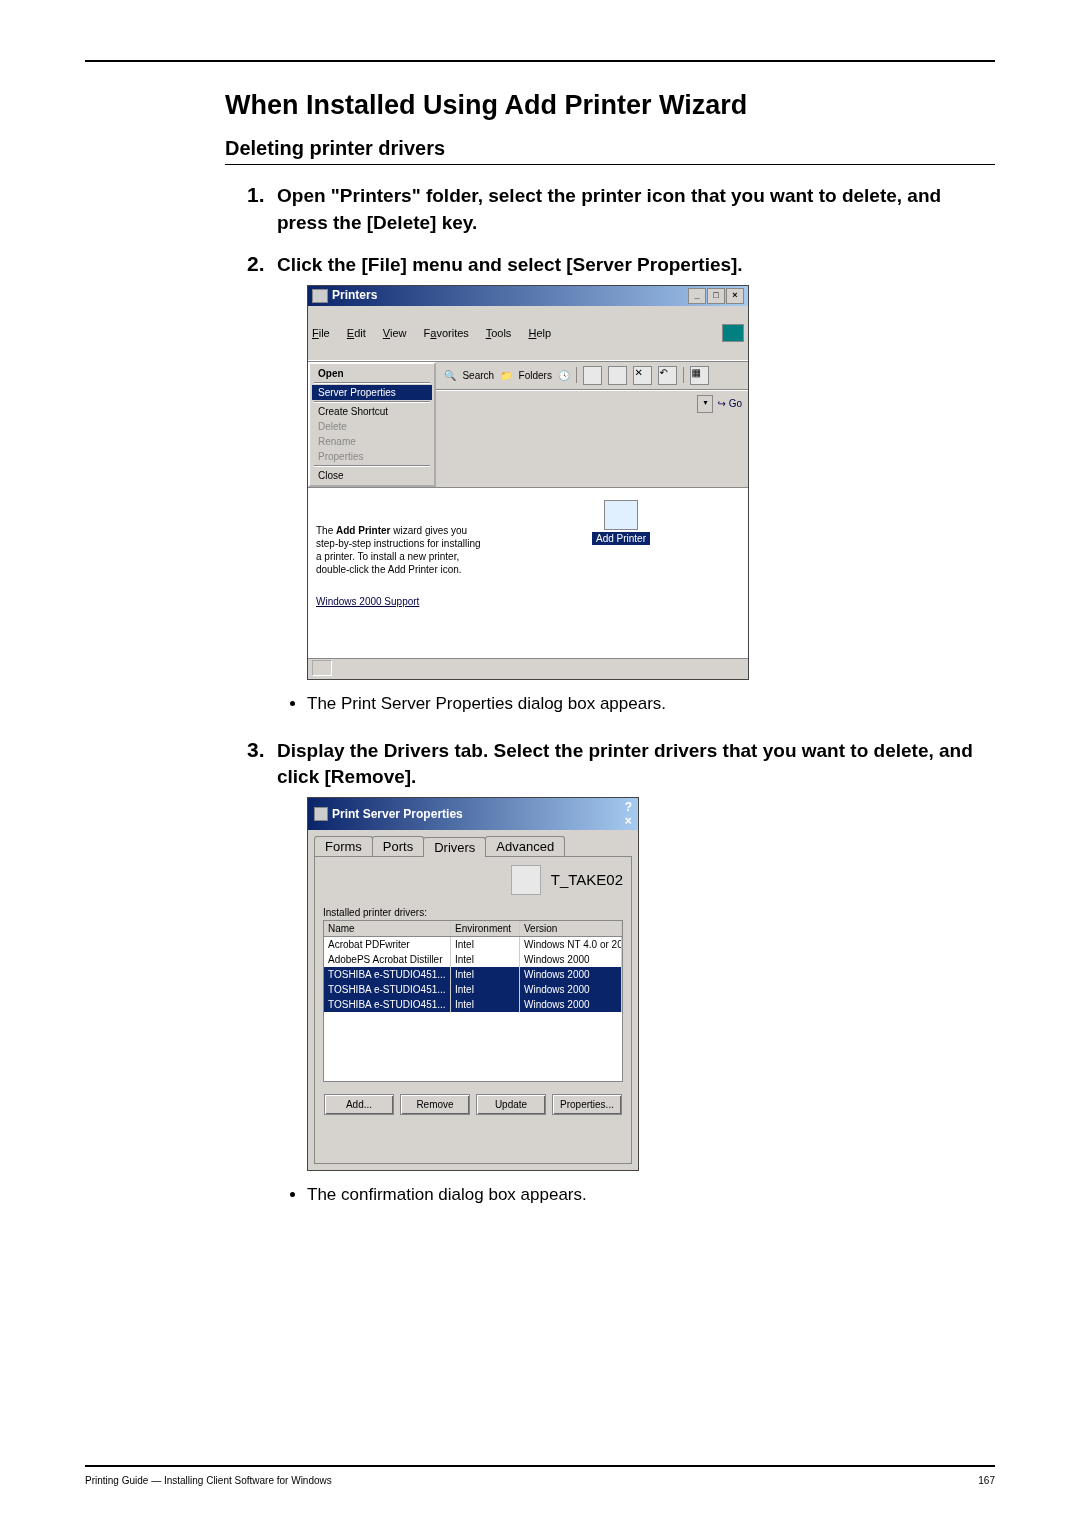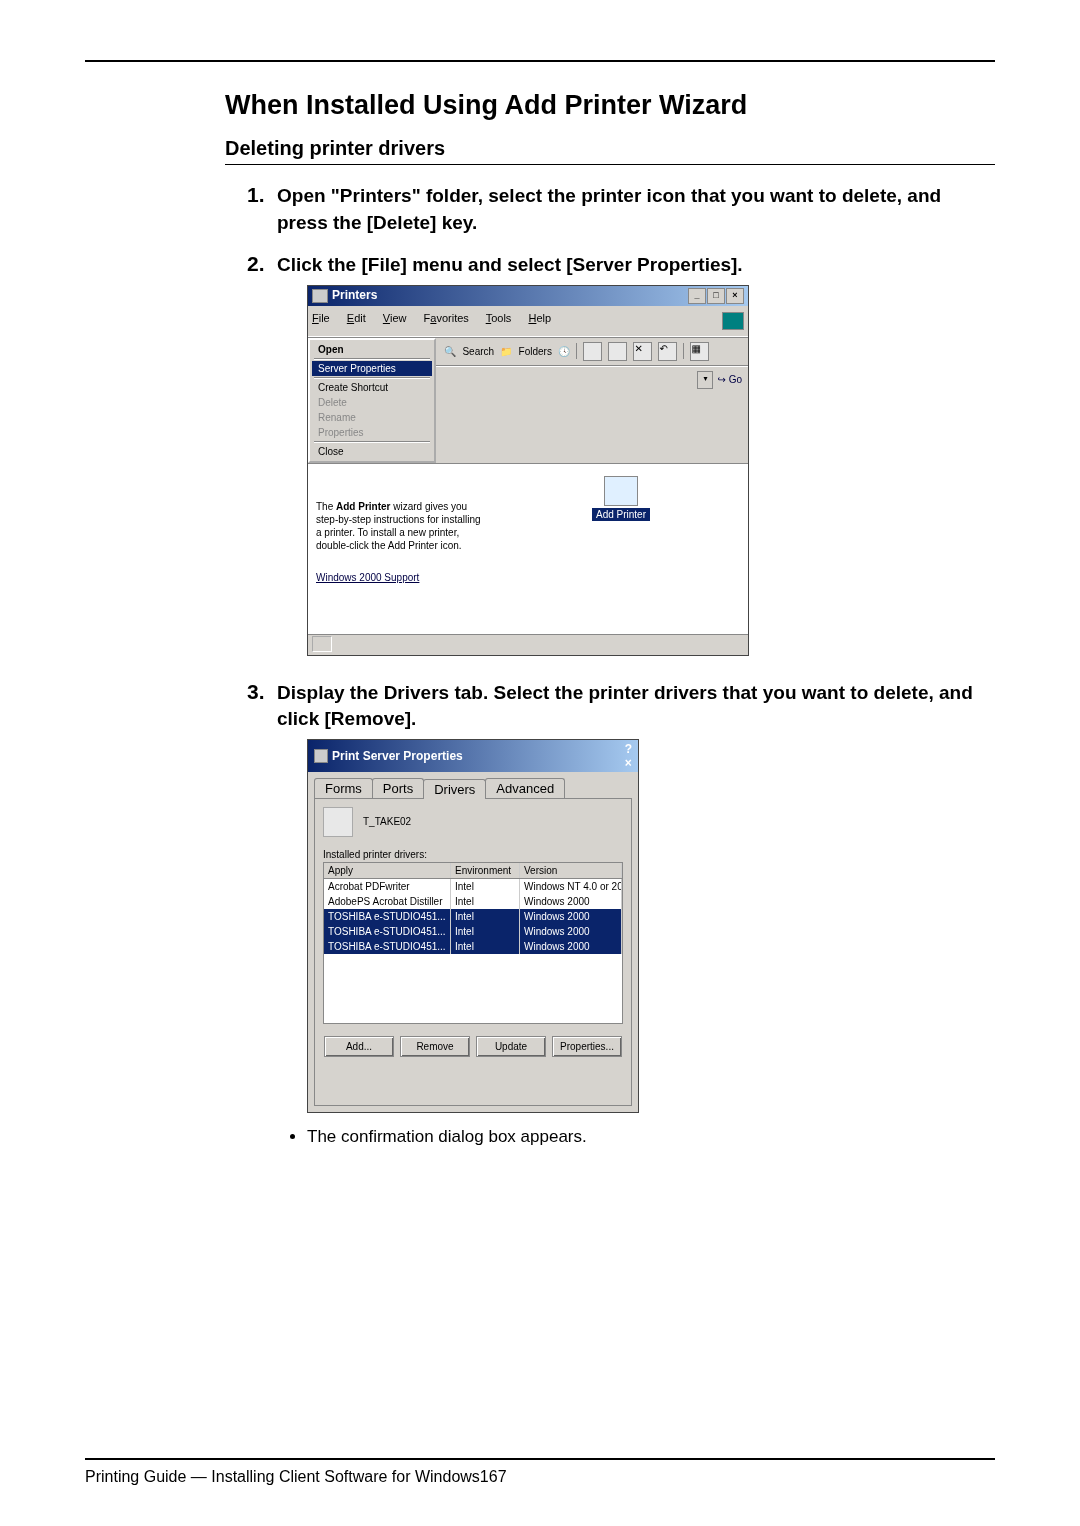--- a/index.html
+++ b/index.html
@@ -116,23 +116,23 @@
     border: 1px solid #888;
     color: #000;
     font-size: 9px;
     line-height: 12px;
     text-align: center;
     margin-left: 1px;
   }
   .menubar {
     display: flex;
     background: #d6d3ce;
-    padding: 6px 4px;
+    padding: 18px 4px;
     border-bottom: 1px solid #fff;
-    align-items: flex-start;
+    align-items: center;
     justify-content: space-between;
   }
   .menubar .menus span {
     margin-right: 14px;
   }
   .menubar .menus span u {
     text-decoration: underline;
   }
   .menubar .win-icon {
     width: 20px;
@@ -309,21 +309,22 @@
     margin: 0 6px 6px 6px;
     border: 1px solid #888;
     padding: 8px;
     background: #d6d3ce;
     height: 290px;
   }
   .server-row {
     display: flex;
     align-items: center;
     margin-bottom: 12px;
-    font-size: 10px;
+    font-size: 15px;
+    justify-content: flex-end;
   }
   .server-icon {
     width: 28px;
     height: 28px;
     background: #e8e8e8;
     border: 1px solid #aaa;
     margin-right: 10px;
   }
   .drivers-label {
     font-size: 10px;
@@ -384,21 +385,22 @@
   
   .footer {
     margin-top: auto;
   }
   .footer-rule {
     border-top: 2px solid #000;
     margin-bottom: 8px;
   }
   .footer-row {
     display: flex;
-    font-size: 16px;
+    justify-content: space-between;
+    font-size: 10px;
   }
 </style>
 </head>
 <body>
 
 <div class="page">
   <div class="top-rule"></div>
 
   <div class="content">
     <div class="heading">When Installed Using Add Printer Wizard</div>
@@ -483,20 +485,23 @@
                 <div class="ap-label">Add Printer</div>
               </div>
             </div>
           </div>
           <div class="statusbar">
             <div class="cell"></div>
             <div class="flex"></div>
           </div>
         </div>
 
+        <ul class="note">
+          <li>The Print Server Properties dialog box appears.</li>
+        </ul>
       </div>
     </div>
 
     <div class="step">
       <div class="num">3.</div>
       <div class="body">
         <div class="step-title">Display the Drivers tab.  Select the printer drivers that you want to delete, and click [Remove].</div>
 
         <div class="screenshot2">
           <div class="titlebar2">
@@ -513,21 +518,21 @@
             <div class="tab">Advanced</div>
           </div>
           <div class="tab-content">
             <div class="server-row">
               <div class="server-icon"></div>
               <span>T_TAKE02</span>
             </div>
             <div class="drivers-label">Installed printer drivers:</div>
             <div class="drivers-list">
               <div class="dl-head">
-                <span class="c-name">Apply</span>
+                <span class="c-name">Name</span>
                 <span class="c-env">Environment</span>
                 <span class="c-ver">Version</span>
               </div>
               <div class="dl-row">
                   <span class="c-name">Acrobat PDFwriter</span>
                   <span class="c-env">Intel</span>
                   <span class="c-ver">Windows NT 4.0 or 2000</span>
                 </div>
               <div class="dl-row">
                   <span class="c-name">AdobePS Acrobat Distiller</span>

